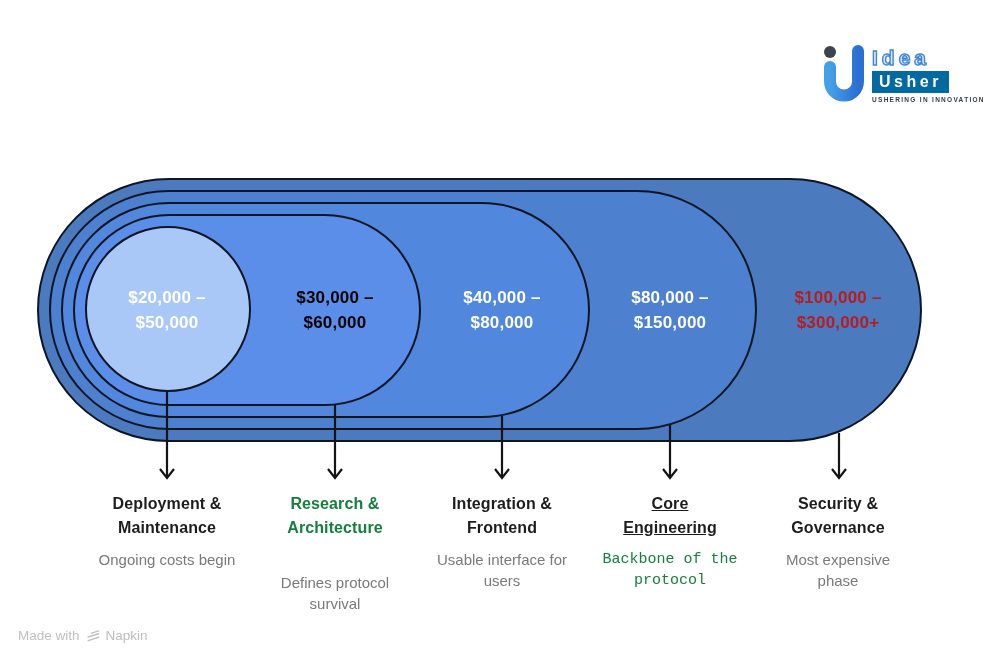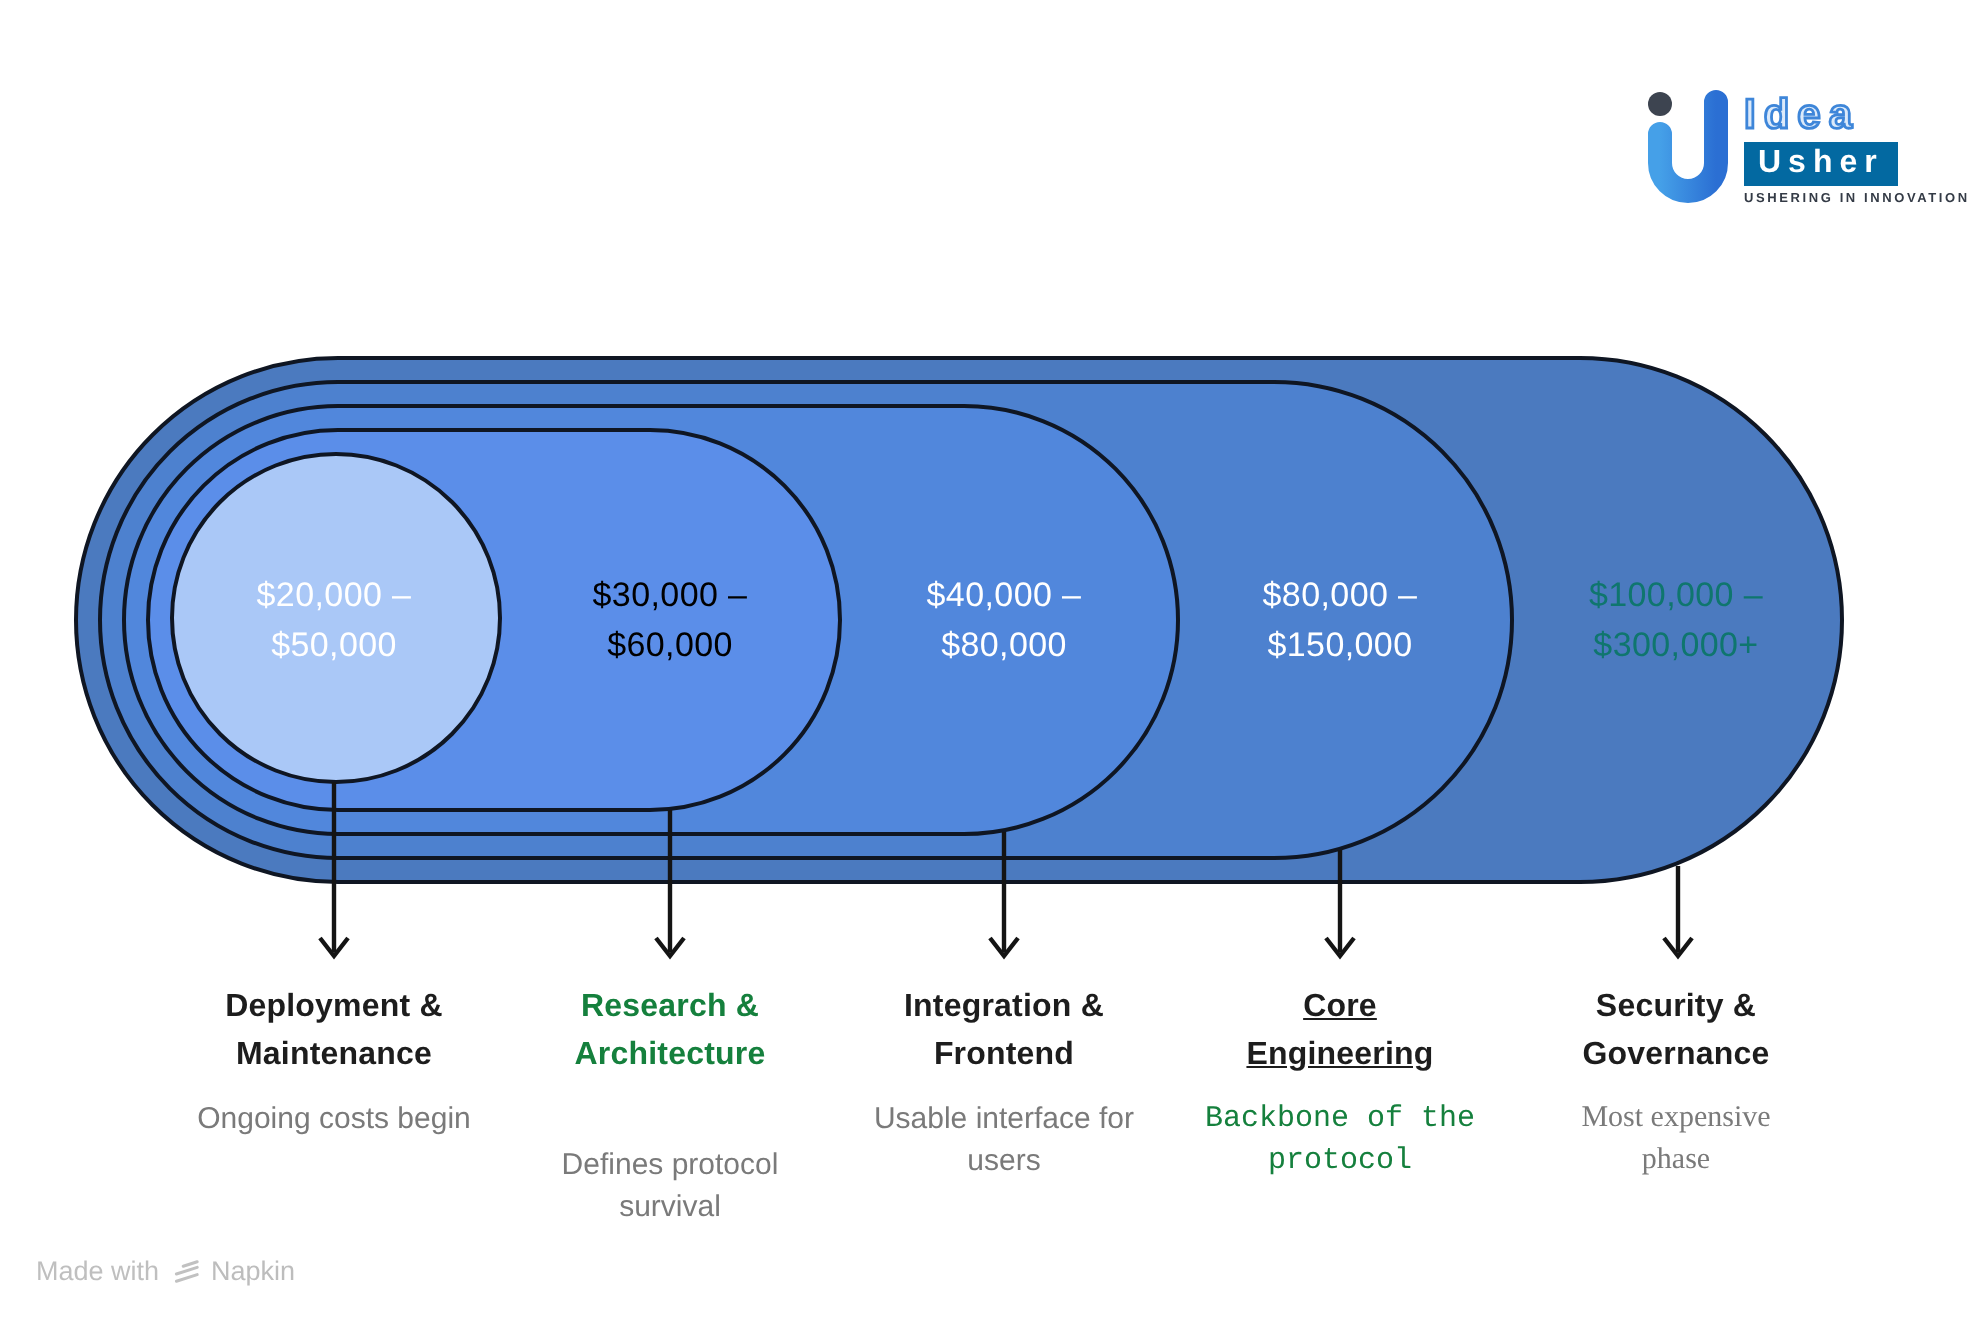--- a/index.html
+++ b/index.html
@@ -10,21 +10,21 @@
   
   .shape{position:absolute;border:2px solid #0f1623;box-sizing:border-box;}
   .s5{left:37px;top:178px;width:885px;height:264px;border-radius:132px;}
   .s4{left:49px;top:190px;width:708px;height:240px;border-radius:120px;}
   .s3{left:61px;top:202px;width:529px;height:216px;border-radius:108px;}
   .s2{left:73px;top:214px;width:348px;height:192px;border-radius:96px;}
   .s1{left:85px;top:226px;width:166px;height:166px;border-radius:50%;}
   
   .cost{
     position:absolute;top:285px;width:170px;text-align:center;
-    font-size:17px;font-weight:400;line-height:25px;white-space:pre-line;
+    font-size:17px;font-weight:700;line-height:25px;white-space:pre-line;
     letter-spacing:.2px;
   }
   .c1{left:82px}.c2{left:250px}.c3{left:417px}.c4{left:585px}.c5{left:753px}
   
   .arrows{position:absolute;left:0;top:0;pointer-events:none;}
   
   .col{position:absolute;top:492px;width:210px;text-align:center;}
   .col1{left:62px}.col2{left:230px}.col3{left:397px}.col4{left:565px}.col5{left:733px}
   .col h3{
     margin:0;font-size:16px;font-weight:700;line-height:24px;
@@ -70,21 +70,21 @@
   <div class="shape s1" style="background: rgb(170, 200, 247); border-color: rgb(15, 22, 35);"></div>
 
   <div class="cost c1" style="color: rgb(255, 255, 255);">$20,000 –
 $50,000</div>
   <div class="cost c2" style="color: #000000;">$30,000 –
 $60,000</div>
   <div class="cost c3" style="color: rgb(255, 255, 255);">$40,000 –
 $80,000</div>
   <div class="cost c4" style="color: rgb(255, 255, 255);">$80,000 –
 $150,000</div>
-  <div class="cost c5" style="color: #0f766e;">$100,000 –
+  <div class="cost c5" style="color: #b91c1c;">$100,000 –
 $300,000+</div>
 
   <svg class="arrows" width="990" height="665" viewBox="0 0 990 665">
     <g fill="none" stroke-width="2.2" style="stroke: rgb(20, 20, 20);">
       <line x1="167" y1="391" x2="167" y2="476"></line>
         <polyline points="160,469 167,478 174,469"></polyline>
       <line x1="335" y1="405" x2="335" y2="476"></line>
         <polyline points="328,469 335,478 342,469"></polyline>
       <line x1="502" y1="416" x2="502" y2="476"></line>
         <polyline points="495,469 502,478 509,469"></polyline>
@@ -114,21 +114,21 @@
   </div>
   <div class="col col4">
     <h3 style="color: rgb(29, 29, 29); text-decoration: underline;">Core
 Engineering</h3>
     <p style="color: #15803d; font-family: Liberation Mono, monospace;">Backbone of the
 protocol</p>
   </div>
   <div class="col col5">
     <h3 style="color: rgb(29, 29, 29);">Security &amp;
 Governance</h3>
-    <p style="color: rgb(122, 122, 122); font-family: Liberation Serif, serif;">Most expensive
+    <p style="color: rgb(122, 122, 122);">Most expensive
 phase</p>
   </div>
 
   <div class="logo">
     <svg width="48" height="62" viewBox="0 0 48 62">
       <defs>
         <linearGradient id="ulg" x1="0" y1="0" x2="1" y2="0">
           <stop offset="0" stop-color="#45a0e8"></stop>
           <stop offset="1" stop-color="#2b6fd3"></stop>
         </linearGradient>

